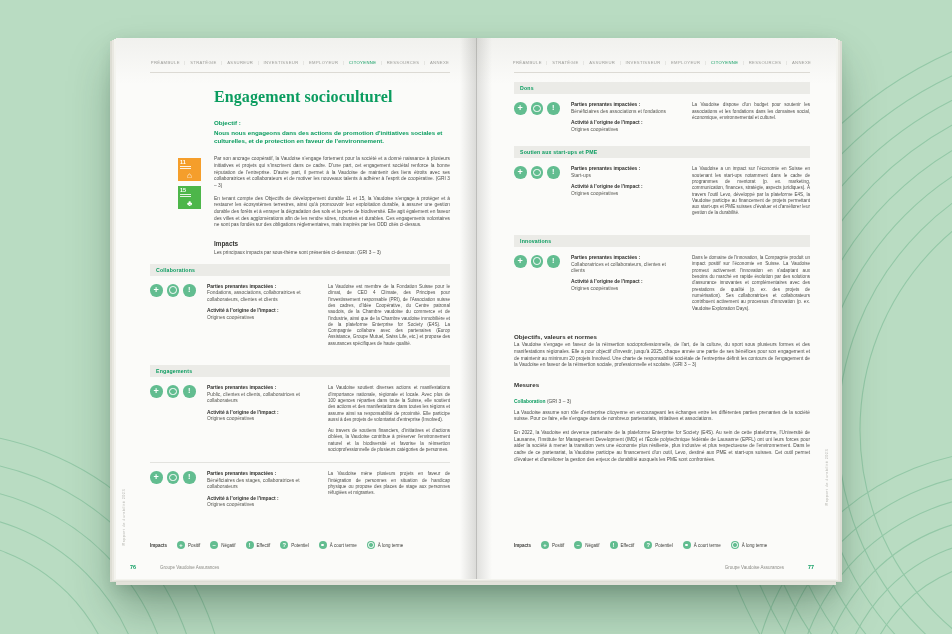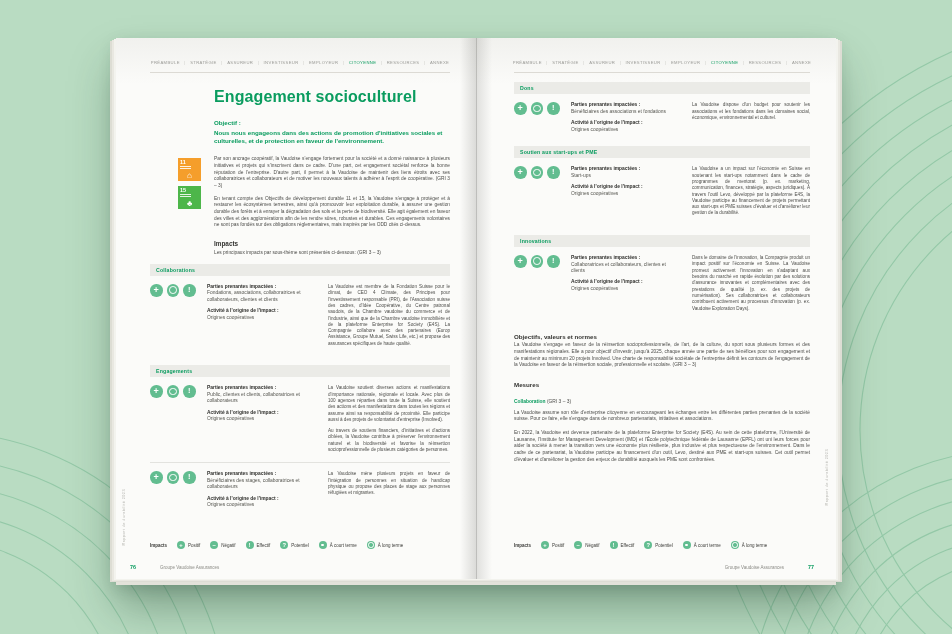--- a/index.html
+++ b/index.html
@@ -24,21 +24,21 @@
   .page-right::before{ content:""; position:absolute; left:0; top:0; bottom:0; width:16px;
                        background:linear-gradient(to left, rgba(0,0,0,0), rgba(50,50,45,.14)); }
 
   .nav { display:flex; justify-content:center; align-items:center;
          font-size:4.2px; letter-spacing:.35px; color:#9b9b97; text-transform:uppercase;
          padding-bottom:7px; border-bottom:.5px solid #dcdad4; }
   .nav .item { padding:0 4.5px; white-space:nowrap; }
   .nav .sep  { color:#c9c9c4; font-size:4px; }
   .nav .active { color:#0a9c5f; }
 
-  .doc-title { font-family:Liberation Sans, sans-serif; font-weight:bold; color:#0a9c5f;
+  .doc-title { font-family:Liberation Serif, serif; font-weight:bold; color:#0a9c5f;
                font-size:16px; margin:15px 0 12px 64px; letter-spacing:.1px; }
 
   .objective { margin:13px 0 0 64px; color:#0a9c5f; font-weight:bold;
                font-size:6.2px; line-height:8.2px; }
   .objective .obj-label { margin-bottom:1.5px; }
 
   .intro { position:relative; margin-top:11px; }
   .sdg-col { position:absolute; left:28px; top:2px; width:23px; display:flex;
              flex-direction:column; gap:5px; }
   .sdg { width:23px; height:23px; color:#fff; padding:1.5px 2px; position:relative; }

